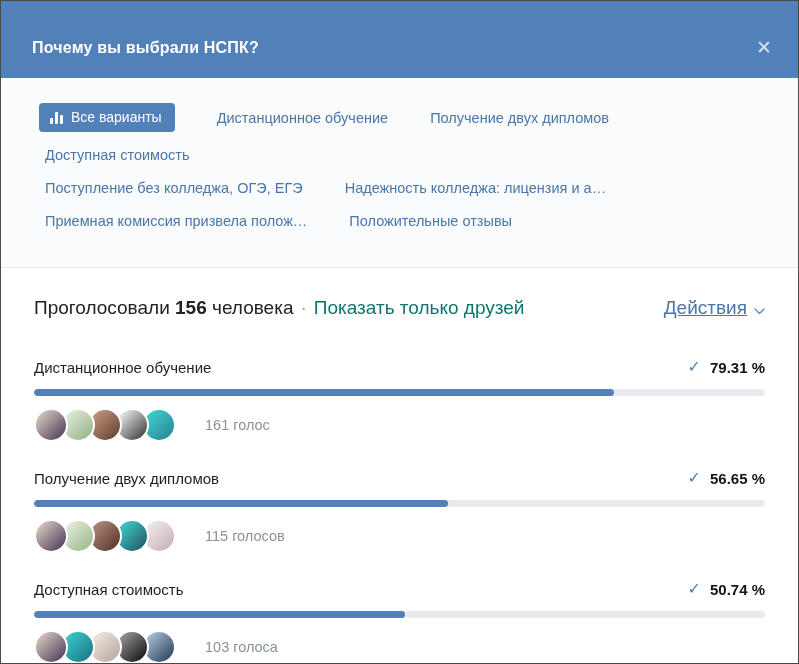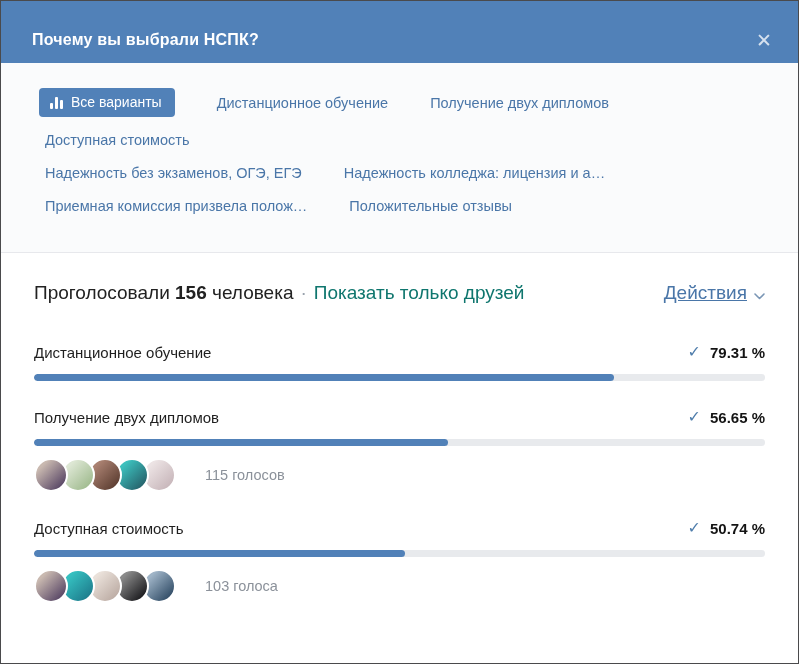--- a/index.html
+++ b/index.html
@@ -3,21 +3,21 @@
 <meta charset="utf-8">
 <style>
   html,body{margin:0;padding:0;}
   body{font-family:"Liberation Sans", sans-serif; background:#fff;}
   .modal{
     width:799px;height:664px;box-sizing:border-box;
     border:1px solid #4a4a4c;background:#fff;overflow:hidden;
   }
   
   .modal-header{
-    height:62px;background:#5181b8;display:flex;align-items:center;
+    height:77px;background:#5181b8;display:flex;align-items:center;
     justify-content:space-between;padding:16px 26px 0 31px;box-sizing:border-box;
   }
   .modal-title{color:#ffffff;font-size:16px;font-weight:bold;letter-spacing:.2px;}
   .modal-close{color:#d7e2ef;font-size:19px;line-height:1;cursor:pointer;font-weight:400;}
   
   .filters{
     background:#fafbfc;border-bottom:1px solid #e7e8ec;
     padding:25px 38px 21px 38px;box-sizing:border-box;
   }
   .filter-row{display:flex;align-items:center;gap:42px;margin-bottom:15px;font-size:14.5px;white-space:nowrap;}
@@ -79,21 +79,21 @@
           </span>
         <span>Все варианты</span>
       </span>
       <span class="filter-link">Дистанционное обучение</span>
       <span class="filter-link">Получение двух дипломов</span>
     </div>
     <div class="filter-row indent">
       <span class="filter-link">Доступная стоимость</span>
     </div>
     <div class="filter-row indent">
-      <span class="filter-link">Надежность без экзаменов, ОГЭ, ЕГЭ</span>
+      <span class="filter-link">Поступление без колледжа, ОГЭ, ЕГЭ</span>
       <span class="filter-link">Надежность колледжа: лицензия и а…</span>
     </div>
     <div class="filter-row indent">
       <span class="filter-link">Приемная комиссия призвела полож…</span>
       <span class="filter-link">Положительные отзывы</span>
     </div>
   </div>
 
   <div class="main">
 
@@ -116,20 +116,30 @@
     <div class="result">
       <div class="result-head">
         <span class="result-label">Дистанционное обучение</span>
         <span class="result-pct">
           <span class="check">✓</span>
           <span>79.31 %</span>
         </span>
       </div>
       <div class="bar">
         <div class="bar-fill" style="width: 79.31%;"></div>
+      </div>
+      <div class="result-foot">
+        <div class="avatars">
+            <span class="avatar" style="background: linear-gradient(135deg, rgb(201, 185, 176) 20%, rgb(92, 74, 104) 85%); z-index: 10;"></span>
+            <span class="avatar" style="background: linear-gradient(135deg, rgb(217, 230, 210) 20%, rgb(156, 186, 140) 85%); z-index: 9;"></span>
+            <span class="avatar" style="background: linear-gradient(135deg, rgb(185, 141, 119) 20%, rgb(110, 74, 58) 85%); z-index: 8;"></span>
+            <span class="avatar" style="background: linear-gradient(135deg, rgb(217, 217, 217) 20%, rgb(79, 79, 79) 85%); z-index: 7;"></span>
+            <span class="avatar" style="background: linear-gradient(135deg, rgb(63, 198, 198) 20%, rgb(42, 143, 159) 85%); z-index: 6;"></span>
+          </div>
+        <span class="votes">161 голос</span>
       </div>
     </div>
 
     <div class="result">
       <div class="result-head">
         <span class="result-label">Получение двух дипломов</span>
         <span class="result-pct">
           <span class="check">✓</span>
           <span>56.65 %</span>
         </span>

